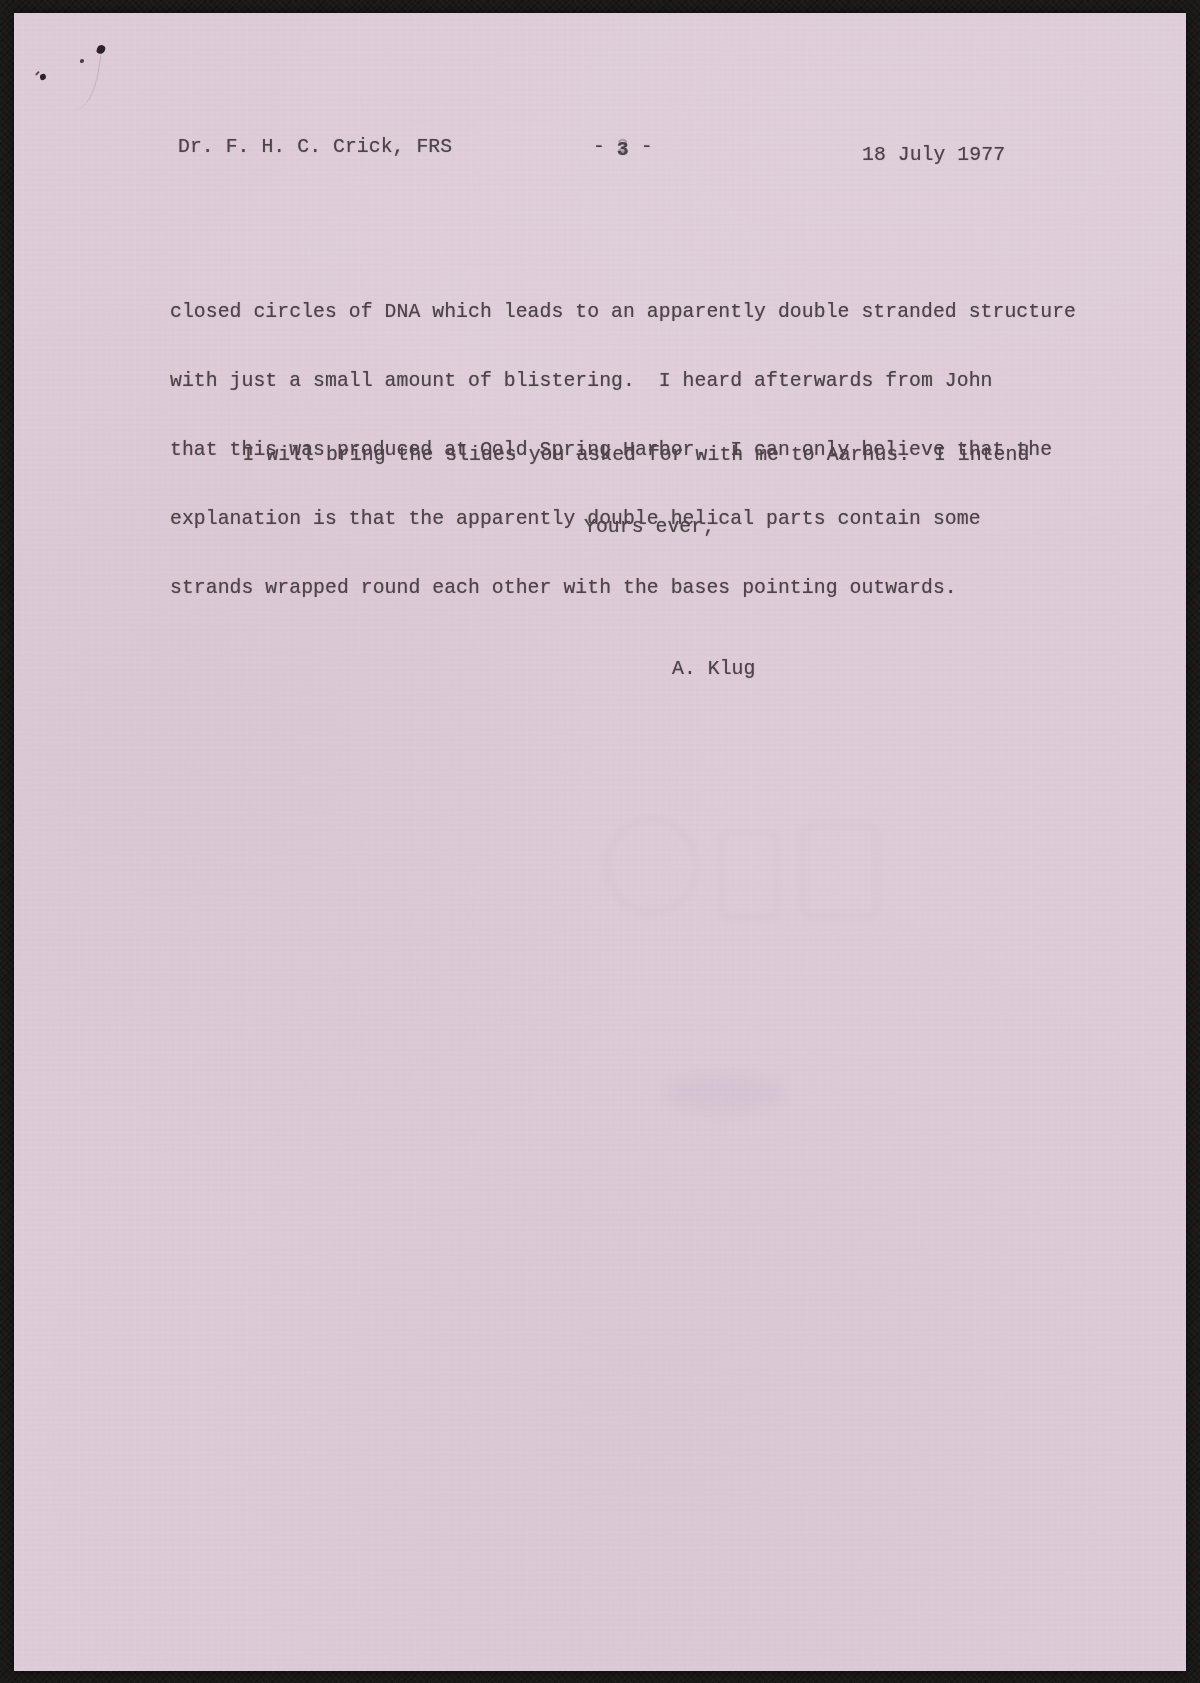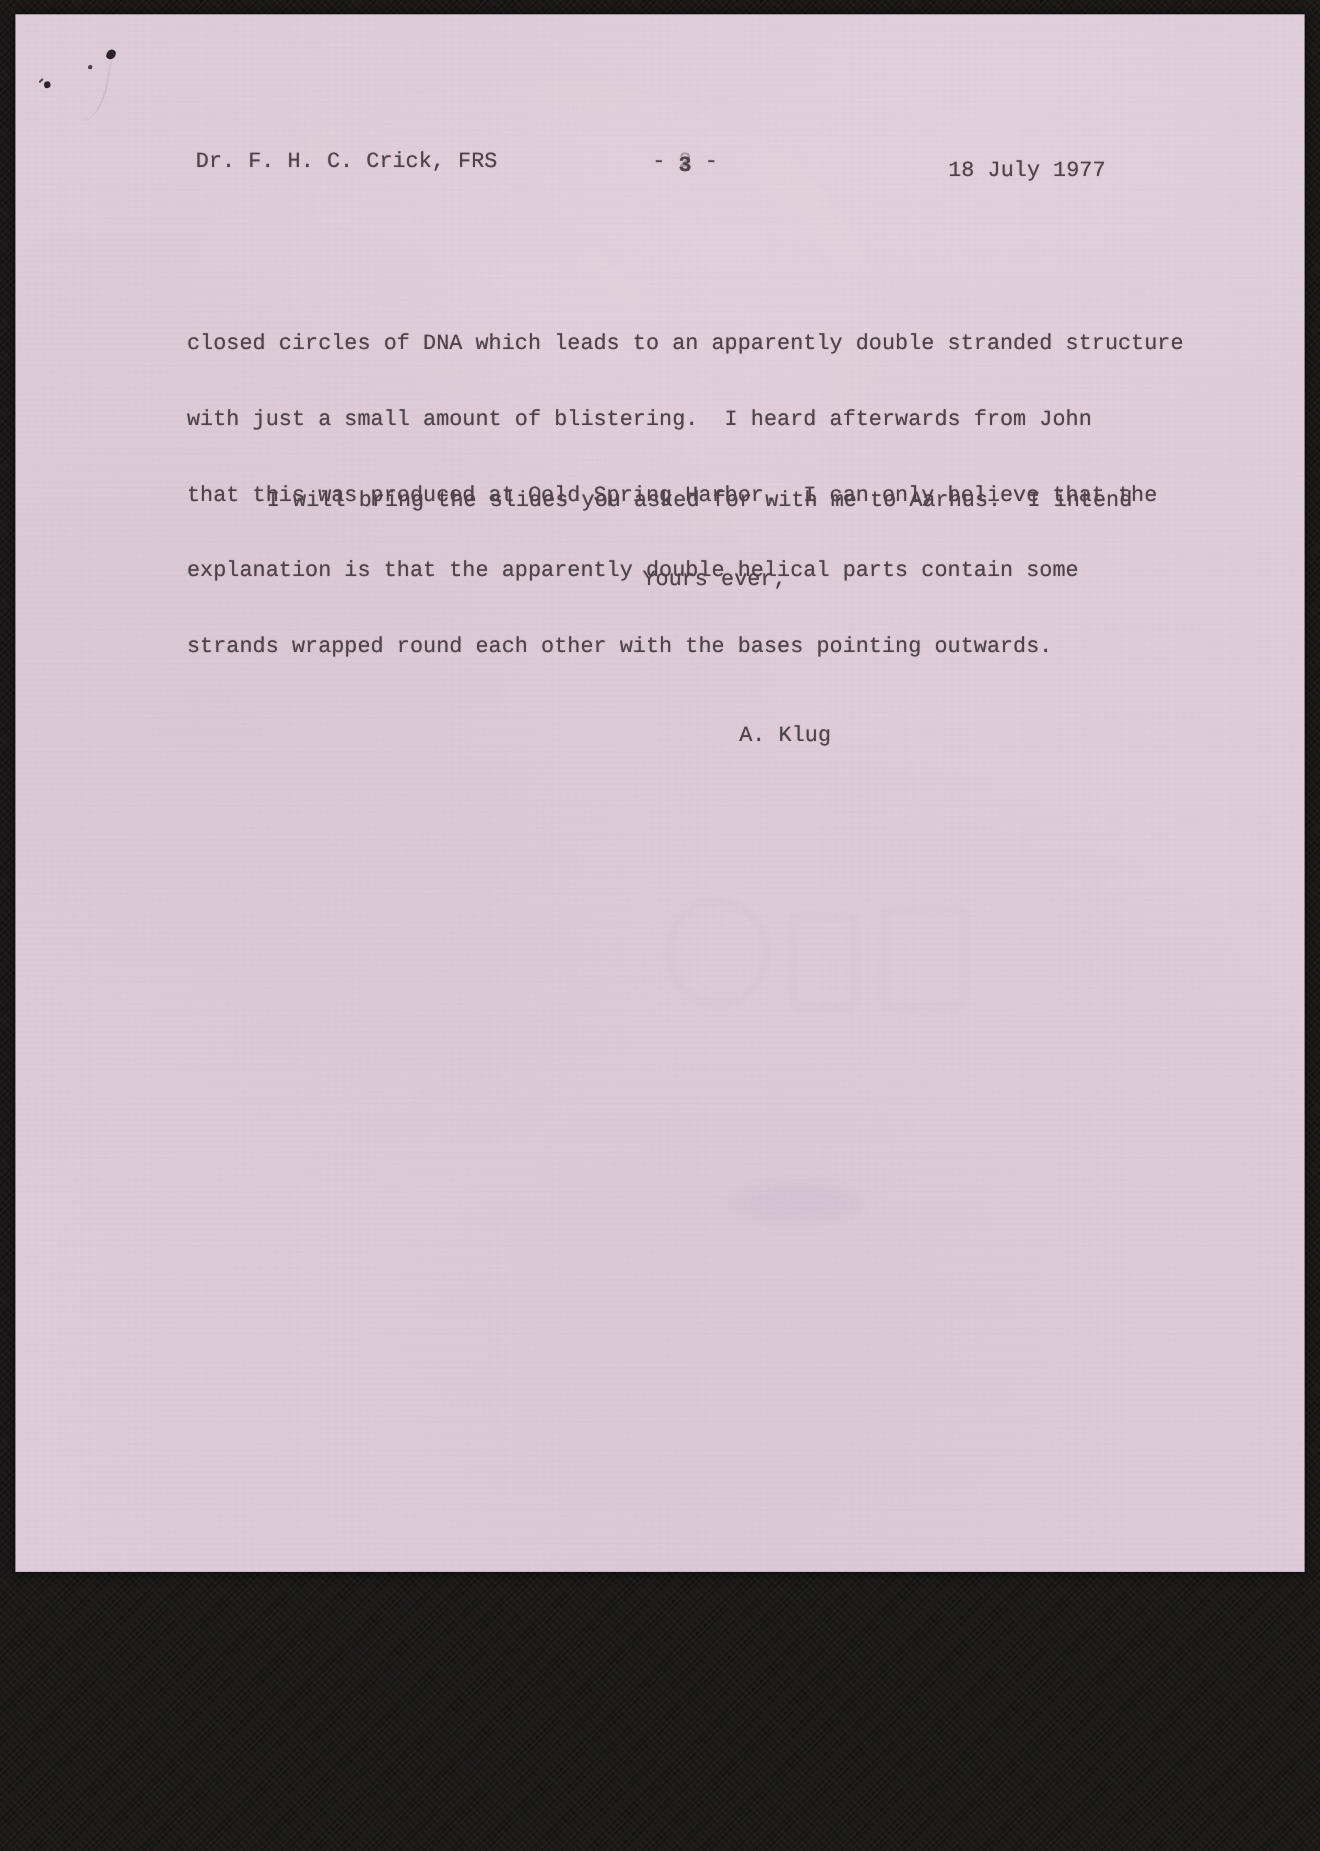--- a/index.html
+++ b/index.html
@@ -16,21 +16,21 @@
       repeating-linear-gradient(45deg, rgba(255,255,255,0.018) 0 2px, transparent 2px 5px),
       repeating-linear-gradient(-45deg, rgba(0,0,0,0.25) 0 1px, transparent 1px 4px),
       #1b1a19;
     font-family: "Liberation Mono", "DejaVu Sans Mono", monospace;
   }
   .paper {
     position: absolute;
     left: 14px;
     top: 13px;
     width: 1172px;
-    height: 1416px;
+    height: 1658px;
     background:
       radial-gradient(1100px 700px at 75% 8%, rgba(255,255,255,0.07), transparent 65%),
       radial-gradient(900px 800px at 15% 45%, rgba(136,98,122,0.05), transparent 60%),
       radial-gradient(1000px 900px at 55% 85%, rgba(136,98,122,0.045), transparent 65%),
       radial-gradient(700px 500px at 40% 20%, rgba(255,255,255,0.04), transparent 60%),
       repeating-linear-gradient(0deg, rgba(120,95,112,0.016) 0 2px, transparent 2px 5px),
       repeating-linear-gradient(90deg, rgba(255,255,255,0.016) 0 3px, transparent 3px 7px),
       #ddccd8;
     box-shadow: 0 0 9px rgba(0,0,0,0.65);
   }

